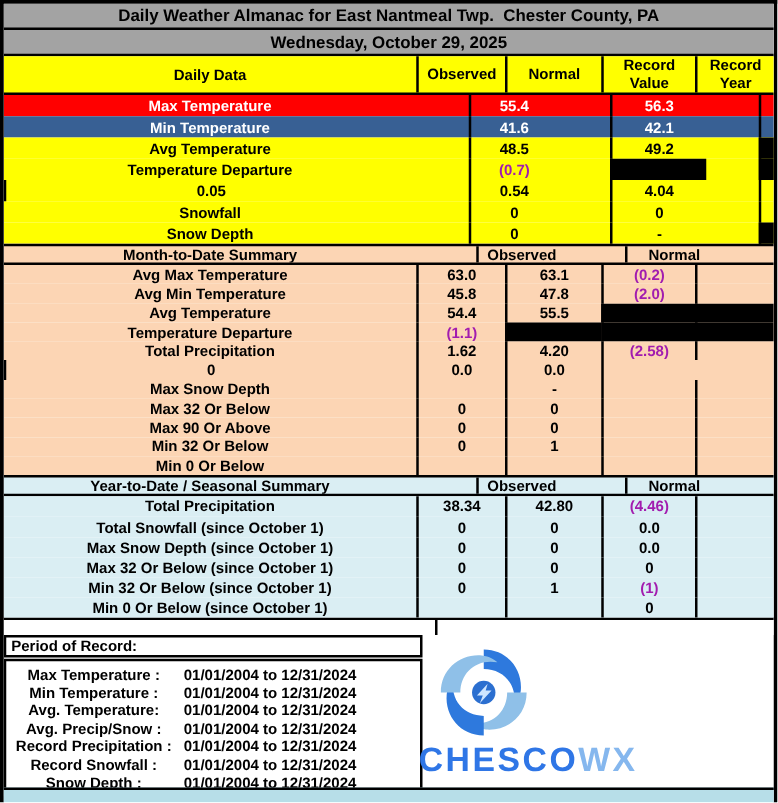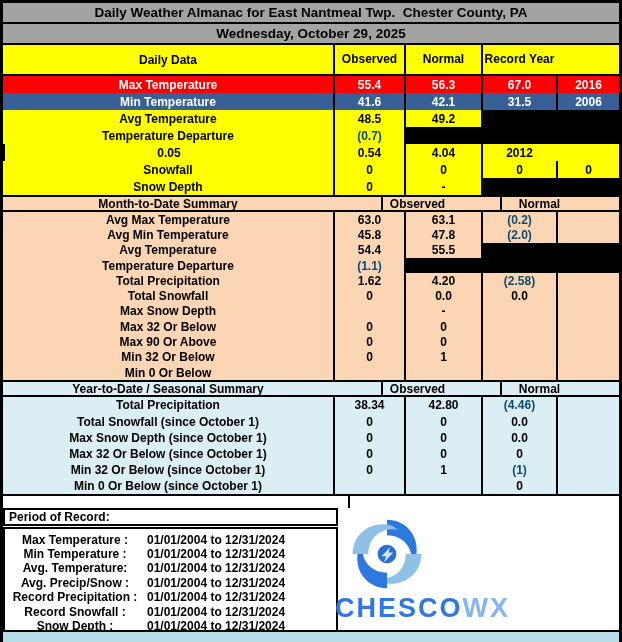--- a/index.html
+++ b/index.html
@@ -22,24 +22,24 @@
     display:grid;
     grid-template-columns:330px 71px 77px 75px auto;
     font-size:12px;color:#000;
   }
   .c{
     display:flex;align-items:center;justify-content:center;
     text-align:center;overflow:hidden;height:100%;
   }
   .val{border-left:2px solid #000;}
   .black{background:#000;}
-  .red{color:#0c4a6e;}
+  .red{color:#a21caf;}
   .daily-head{height:31px;background:#ffff00;border-bottom:2px solid #000;}
   .daily-head .val{line-height:1.15;}
-  .daily-row{height:17px;background:#ffff00;}
+  .daily-row{height:17px;background:#ffff00;gap:42px;}
   .sec-head{border-top:2px solid #000;border-bottom:2px solid #000;height:17px;gap:48px;}
   .mtd-head{background:#fcd5b4;}
   .mtd-row{height:15.3px;background:#fcd5b4;}
   .ytd-head{background:#daeef3;}
   .ytd-row{height:16.2px;background:#daeef3;}
   #ytd-rows{border-bottom:2px solid #000;}
   #gap{height:12px;position:relative;background:#fff;}
   #gap .gap-line{position:absolute;left:345px;top:0;bottom:0;width:2px;background:#000;}
   #por-head{
     width:335px;height:18px;border:2px solid #000;background:#fff;
@@ -73,20 +73,21 @@
 
 <div id="sheet">
 
   <div class="title-row">Daily Weather Almanac for East Nantmeal Twp.  Chester County, PA</div>
   <div class="title-row">Wednesday, October 29, 2025</div>
 
   <div class="trow daily-head">
     <div class="c">Daily Data</div>
     <div class="c val">Observed</div>
     <div class="c val">Normal</div>
+    <div class="c val">Record Value</div>
     <div class="c val">Record Year</div>
   </div>
 
   <div id="daily-rows">
       <div class="trow daily-row" style="background: rgb(255, 0, 0); color: rgb(255, 255, 255);">
         <div class="c">Max Temperature</div>
         <div class="c val">55.4</div>
         <div class="c val">56.3</div>
         <div class="c val">67.0</div>
         <div class="c val">2016</div>
@@ -172,21 +173,20 @@
         <div class="c val black"></div>
       </div>
       <div class="trow mtd-row">
         <div class="c">Total Precipitation</div>
         <div class="c val">1.62</div>
         <div class="c val">4.20</div>
         <div class="c val red">(2.58)</div>
         <div class="c val"></div>
       </div>
       <div class="trow mtd-row">
-        <div class="c">Total Snowfall</div>
         <div class="c val">0</div>
         <div class="c val">0.0</div>
         <div class="c val">0.0</div>
         <div class="c val"></div>
       </div>
       <div class="trow mtd-row">
         <div class="c">Max Snow Depth</div>
         <div class="c val"></div>
         <div class="c val">-</div>
         <div class="c val"></div>

